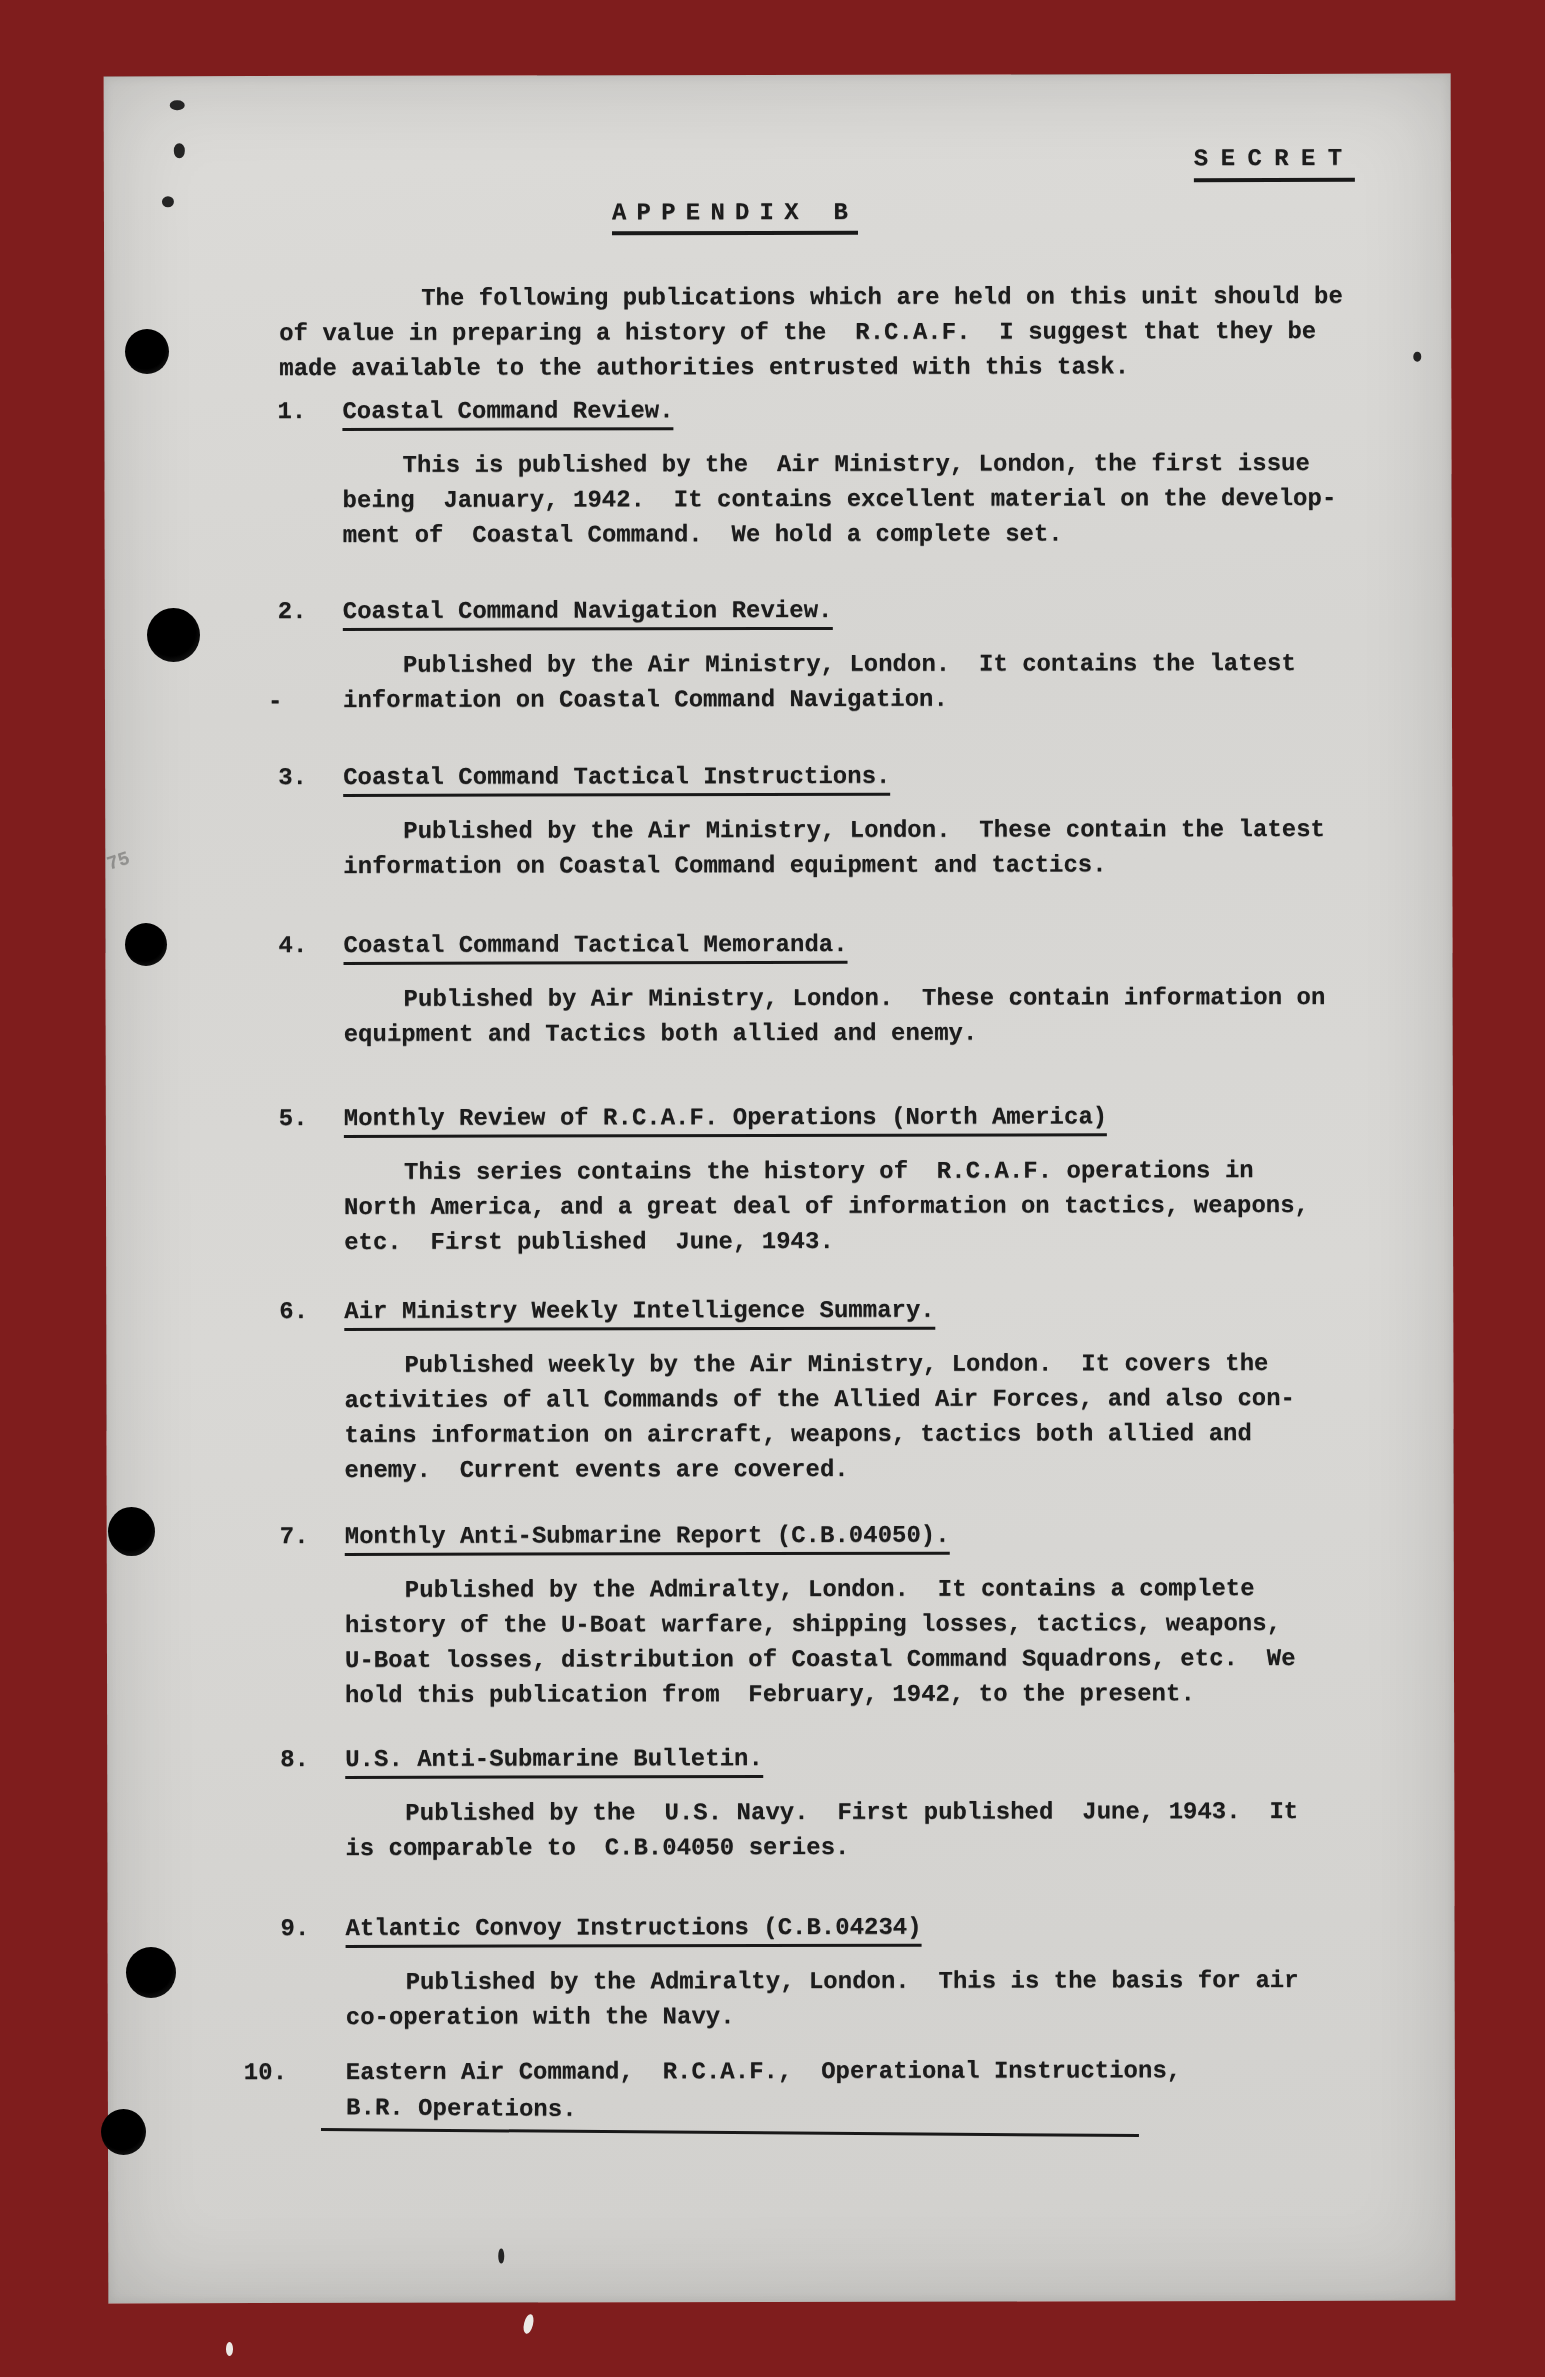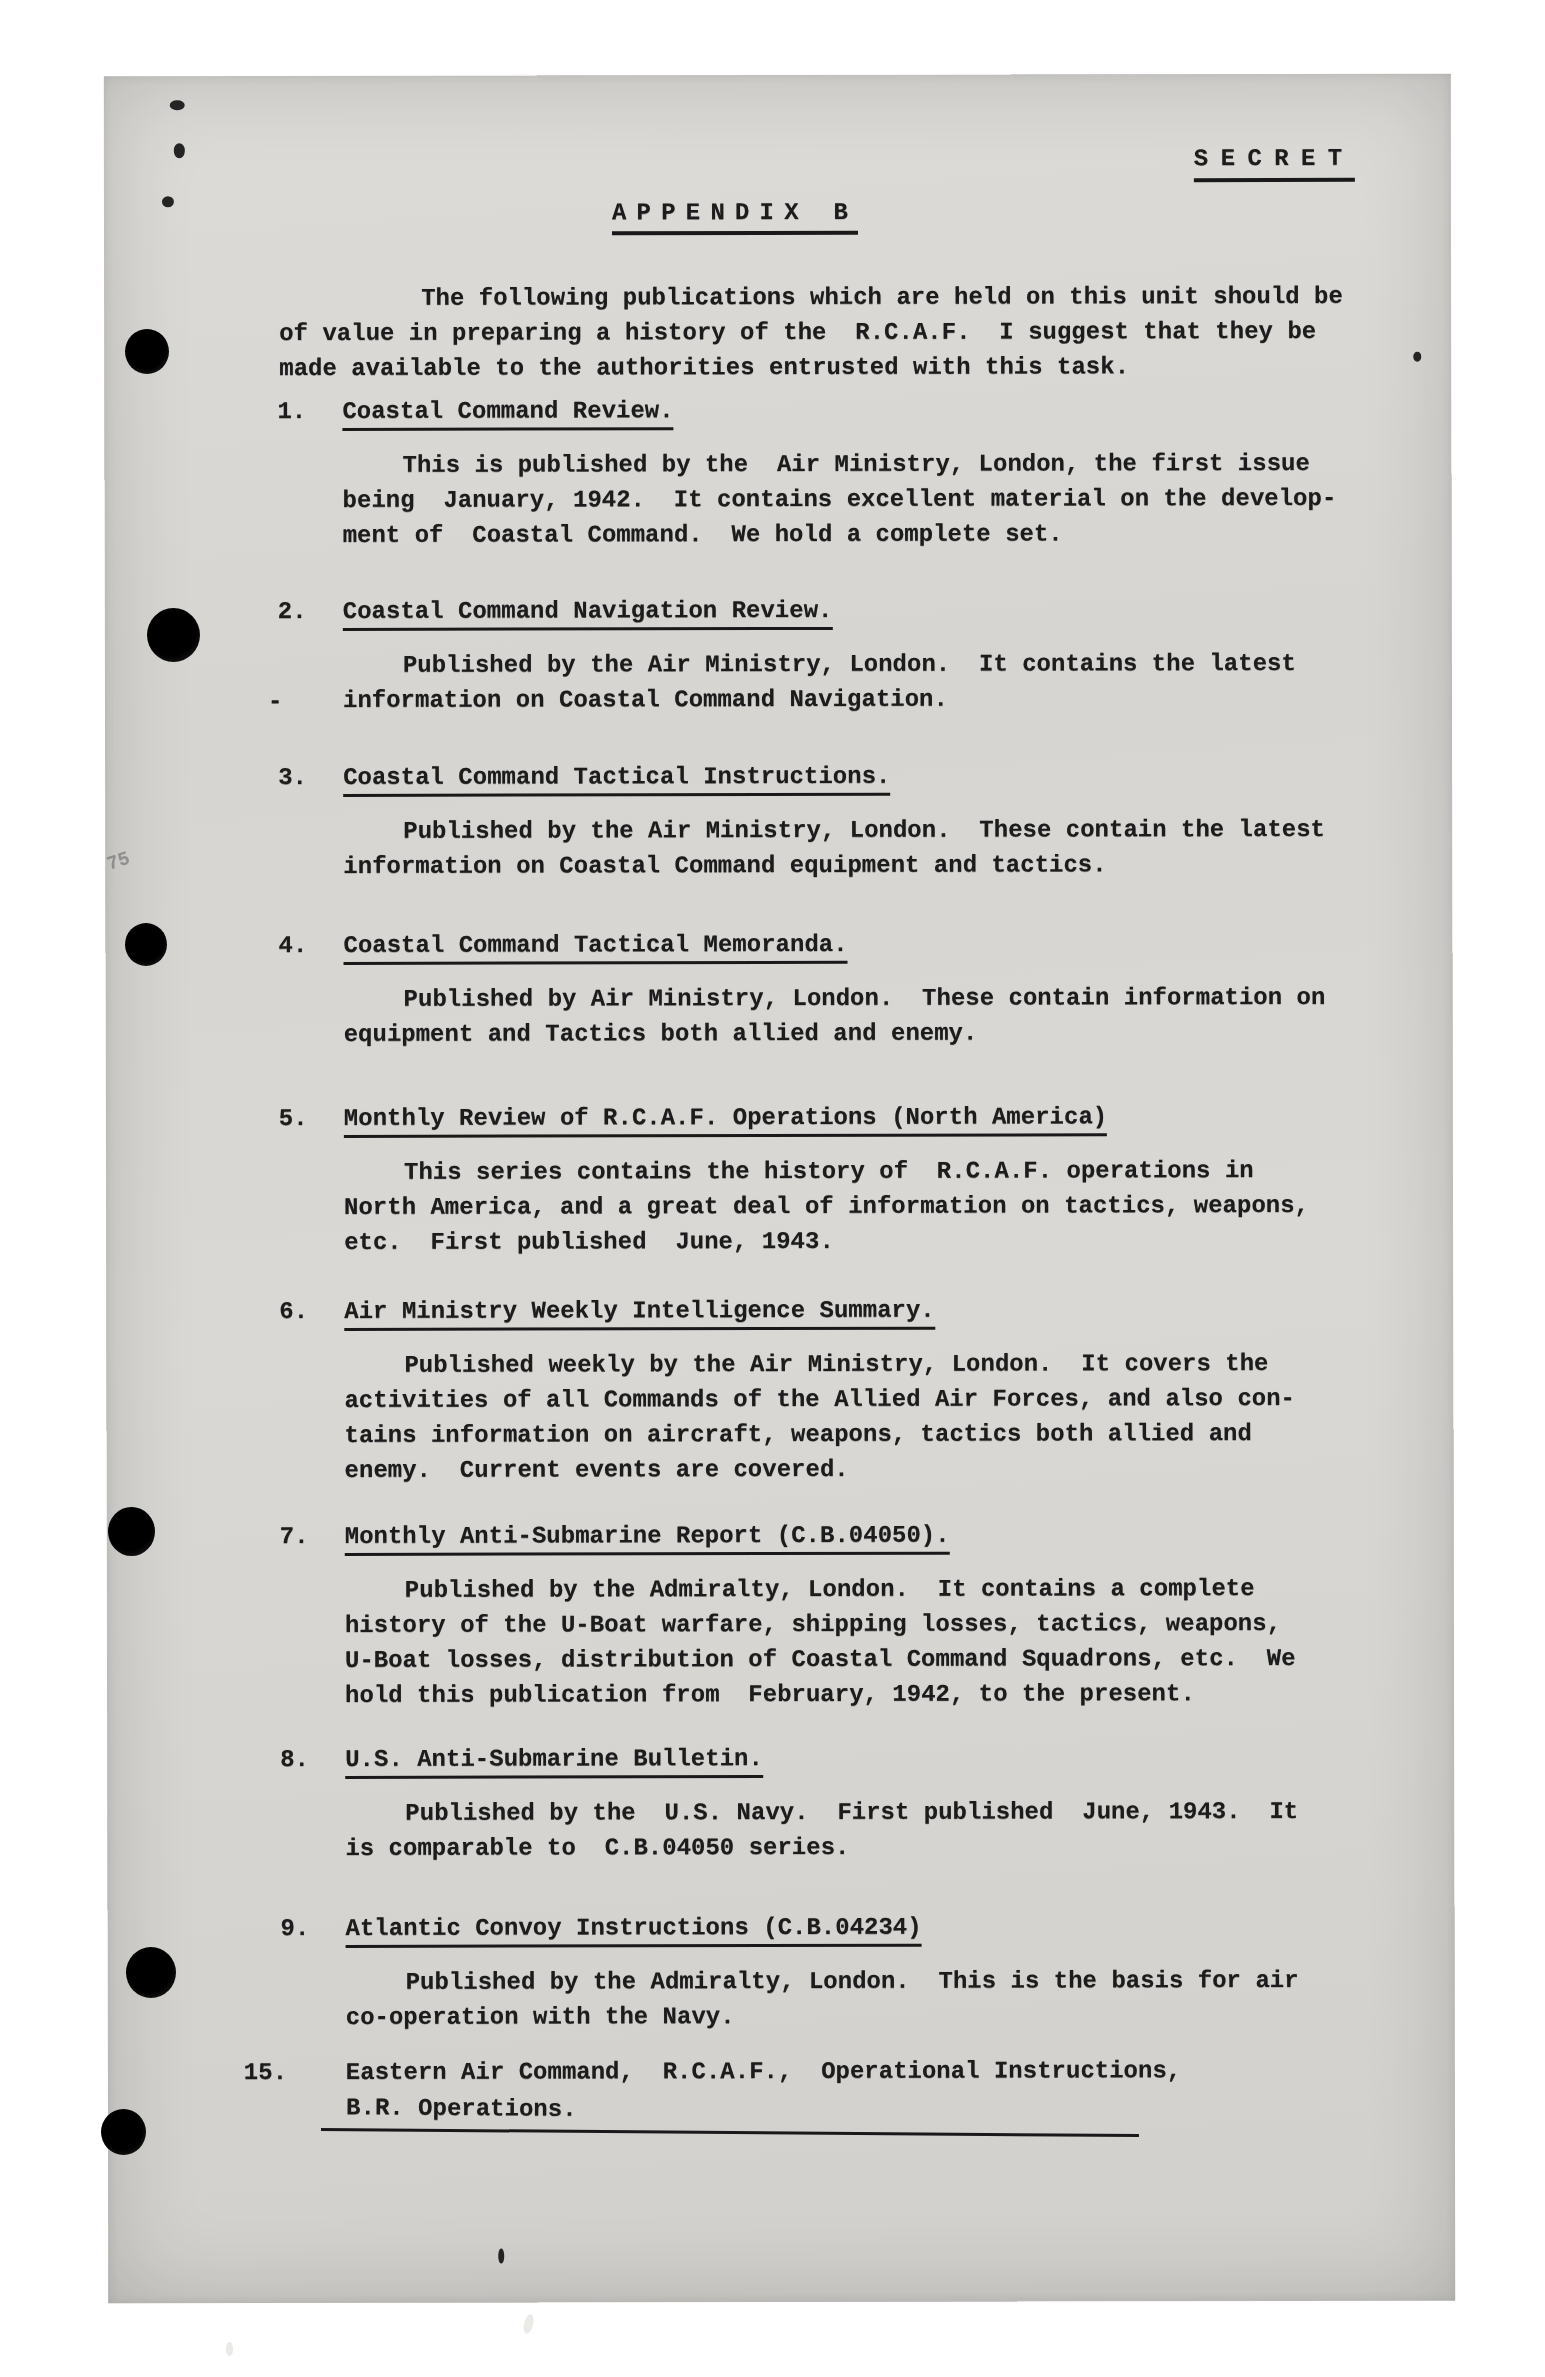--- a/index.html
+++ b/index.html
@@ -4,21 +4,21 @@
 <style>
   html, body {
     margin: 0; padding: 0;
     width: 1546px; height: 2377px;
     background: #070707;
     overflow: hidden;
   }
   .scan {
     position: absolute; left: 0; top: 0;
     width: 1546px; height: 2377px;
-    background: #ffffff;
+    background: #7f1d1d;
   }
   .page {
     position: absolute; left: 106px; top: 75px;
     width: 1347px; height: 2227px;
     background: linear-gradient(176deg, #dcdbd8 0%, #d6d5d2 28%, #d9d8d5 55%, #d1d0cd 100%);
     box-shadow: inset 0 0 90px rgba(0,0,0,0.16), inset 0 0 10.2px rgba(0,0,0,0.10);
     transform: rotate(-0.12deg);
     font-family: "Liberation Mono", "DejaVu Sans Mono", monospace;
     font-weight: 700;
     font-size: 24px;
@@ -194,21 +194,21 @@
     <div class="item" style="top:1835px">
       <span class="num">9.</span>
       <div class="content">
         <div class="heading"><span class="u">Atlantic Convoy Instructions  (C.B.04234)</span></div>
         <p class="body">Published by the Admiralty, London.  This is the basis for air
 co-operation with the Navy.</p>
       </div>
     </div>
 
     <div class="item item10" style="top:1979px">
-      <span class="num">15.</span>
+      <span class="num">10.</span>
       <div class="content">
         <div class="heading-line1">Eastern Air Command,  R.C.A.F.,  Operational Instructions,</div>
         <div class="heading"><span class="u u-long">B.R. Operations.</span></div>
       </div>
     </div>
 
     <span class="margin-dash">-</span>
     <span class="pencil">75</span>
 
     <span class="speck" style="left:66px; top:24px;  width:14.7px; height:10.2px;"></span>

